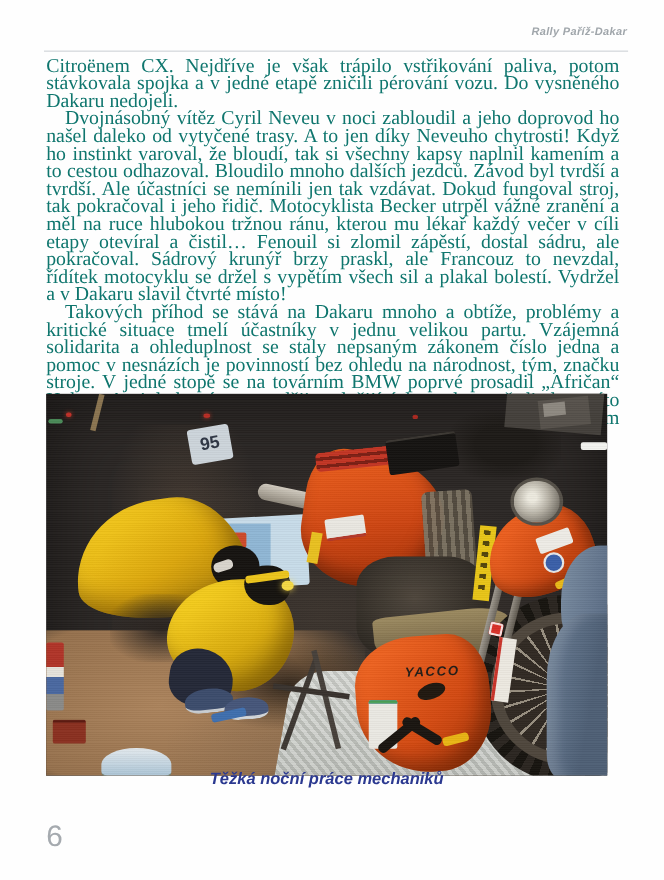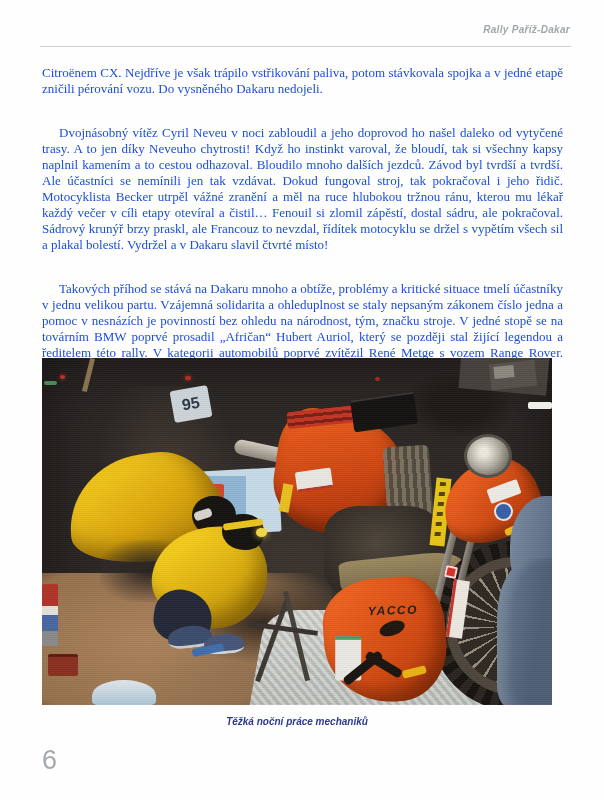--- a/index.html
+++ b/index.html
@@ -15,26 +15,26 @@
     font-style:italic; font-weight:bold; font-size:10px;
     letter-spacing:.3px; color:#a0a6ab;
   }
   .header-rule {
     position:absolute; top:46px; left:40px; width:531px; height:0;
     border-top:1.4px solid #cdd2d6;
   }
 
   
   .body-text {
-    position:absolute; top:65px; left:42px; width:521px;
-    font-size:13px; line-height:16px; color:#1d4ed8;
+    position:absolute; top:51px; left:42px; width:521px;
+    font-size:18px; line-height:16px; color:#0f766e;
     text-align:justify;
   }
   .body-text p { margin:0; }
-  .body-text p.indent { text-indent:17px;margin-top:28px; }
+  .body-text p.indent { text-indent:17px; }
 
   
   .photo {
     position:absolute; left:42px; top:358px; width:510px; height:347px;
     margin:0; background:#2b2725; overflow:hidden;
     box-shadow: inset 0 0 70px rgba(0,0,0,.55);
   }
   .photo * { position:absolute; }
 
   .ph-bgglow  { left:60px; top:60px; width:420px; height:260px;
@@ -215,23 +215,23 @@
   .ph-reddot1 { left:18px; top:17px; width:5px; height:4px; background:#c03028; border-radius:50%; box-shadow:0 0 4px rgba(220,60,40,.8); }
   .ph-reddot2 { left:143px; top:18px; width:6px; height:4px; background:#b82c24; border-radius:50%; box-shadow:0 0 4px rgba(220,60,40,.8); }
   .ph-reddot3 { left:333px; top:19px; width:5px; height:4px; background:#a82820; border-radius:50%; }
   .ph-greendash { left:2px; top:23px; width:13px; height:4px; background:#4a8a58; border-radius:2px; }
   .ph-whitestreak { left:486px; top:44px; width:24px; height:7px; background:#f2f2ee; border-radius:2px; }
   .ph-grain { left:0; top:0; width:510px; height:347px;
     background:repeating-linear-gradient(0deg, rgba(255,255,255,.025) 0 1px, rgba(0,0,0,.03) 1px 2px); }
 
   
   .photo-caption {
-    position:absolute; left:42px; top:716px; width:510px; text-align:center;
+    position:absolute; left:42px; top:700px; width:510px; text-align:center;
     font-family:"Liberation Sans", sans-serif; font-style:italic; font-weight:bold;
-    font-size:10px; color:#2b3990;
+    font-size:15px; color:#2b3990;
   }
   .page-number {
     position:absolute; left:42px; top:745px;
     font-family:"Liberation Sans", sans-serif; font-size:27px; color:#a5aaaf;
   }
 </style>
 </head>
 <body>
 
 <div class="page">

